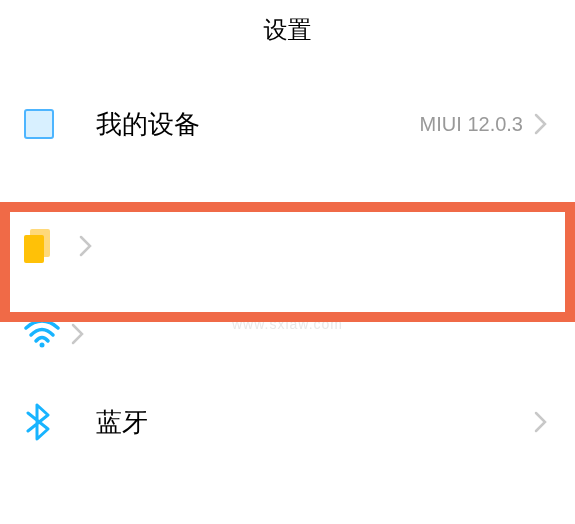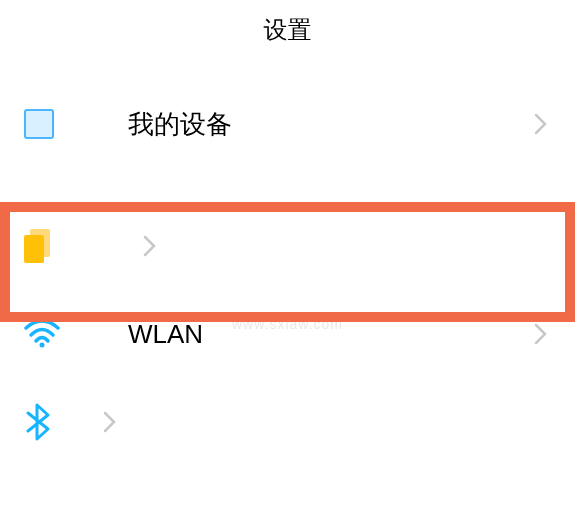--- a/index.html
+++ b/index.html
@@ -28,21 +28,20 @@
     .divider-gap {
       height: 34px;
       position: relative;
     }
     .row {
       height: 88px;
       display: flex;
       align-items: center;
       padding: 0 24px 0 24px;
       position: relative;
-      gap: 32px;
     }
     .row .icon-wrap {
       width: 44px;
       display: flex;
       align-items: center;
       justify-content: flex-start;
     }
     .row .label {
       flex: 1;
       font-size: 26px;
@@ -124,20 +123,21 @@
   <span class="header-title">设置</span>
 </div>
 
 <div class="section-gap"></div>
 
 <div class="row">
   <div class="icon-wrap">
     <div class="icon-device"></div>
   </div>
   <div class="label">我的设备</div>
+  <div class="value">MIUI 12.0.3</div>
   <div class="chevron">
     <svg width="14" height="22" viewBox="0 0 14 22">
         <path d="M2 2 L11 11 L2 20" stroke="#c8c8c8" stroke-width="2.5" fill="none" stroke-linecap="round"></path>
       </svg>
   </div>
 </div>
 
 <div class="divider-gap"></div>
 
 <div class="row">
@@ -159,34 +159,34 @@
 
 <div class="row">
   <div class="icon-wrap icon-wifi">
     <svg width="36" height="28" viewBox="0 0 36 28">
       <path d="M2 8 Q18 -6 34 8" stroke="#18b4ff" stroke-width="3.5" fill="none" stroke-linecap="round"></path>
       <path d="M7 15 Q18 4 29 15" stroke="#18b4ff" stroke-width="3.5" fill="none" stroke-linecap="round"></path>
       <path d="M12 21 Q18 14 24 21" stroke="#18b4ff" stroke-width="3.5" fill="none" stroke-linecap="round"></path>
       <circle cx="18" cy="25" r="2.5" fill="#18b4ff"></circle>
     </svg>
   </div>
-  <div class="label">WLAN</div>
   <div class="chevron">
     <svg width="14" height="22" viewBox="0 0 14 22">
         <path d="M2 2 L11 11 L2 20" stroke="#c8c8c8" stroke-width="2.5" fill="none" stroke-linecap="round"></path>
       </svg>
   </div>
 </div>
 
 <div class="row">
   <div class="icon-wrap icon-bt">
     <svg width="26" height="38" viewBox="0 0 26 38">
       <path d="M13 2 L13 36 L24 26 L4 10 M13 2 L24 12 L4 28" stroke="#18b4ff" stroke-width="3" fill="none" stroke-linejoin="round" stroke-linecap="round"></path>
     </svg>
   </div>
+  <div class="label">蓝牙</div>
   <div class="chevron">
     <svg width="14" height="22" viewBox="0 0 14 22">
         <path d="M2 2 L11 11 L2 20" stroke="#c8c8c8" stroke-width="2.5" fill="none" stroke-linecap="round"></path>
       </svg>
   </div>
 </div>
 
 <div class="highlight"></div>
 
 </body></html>

